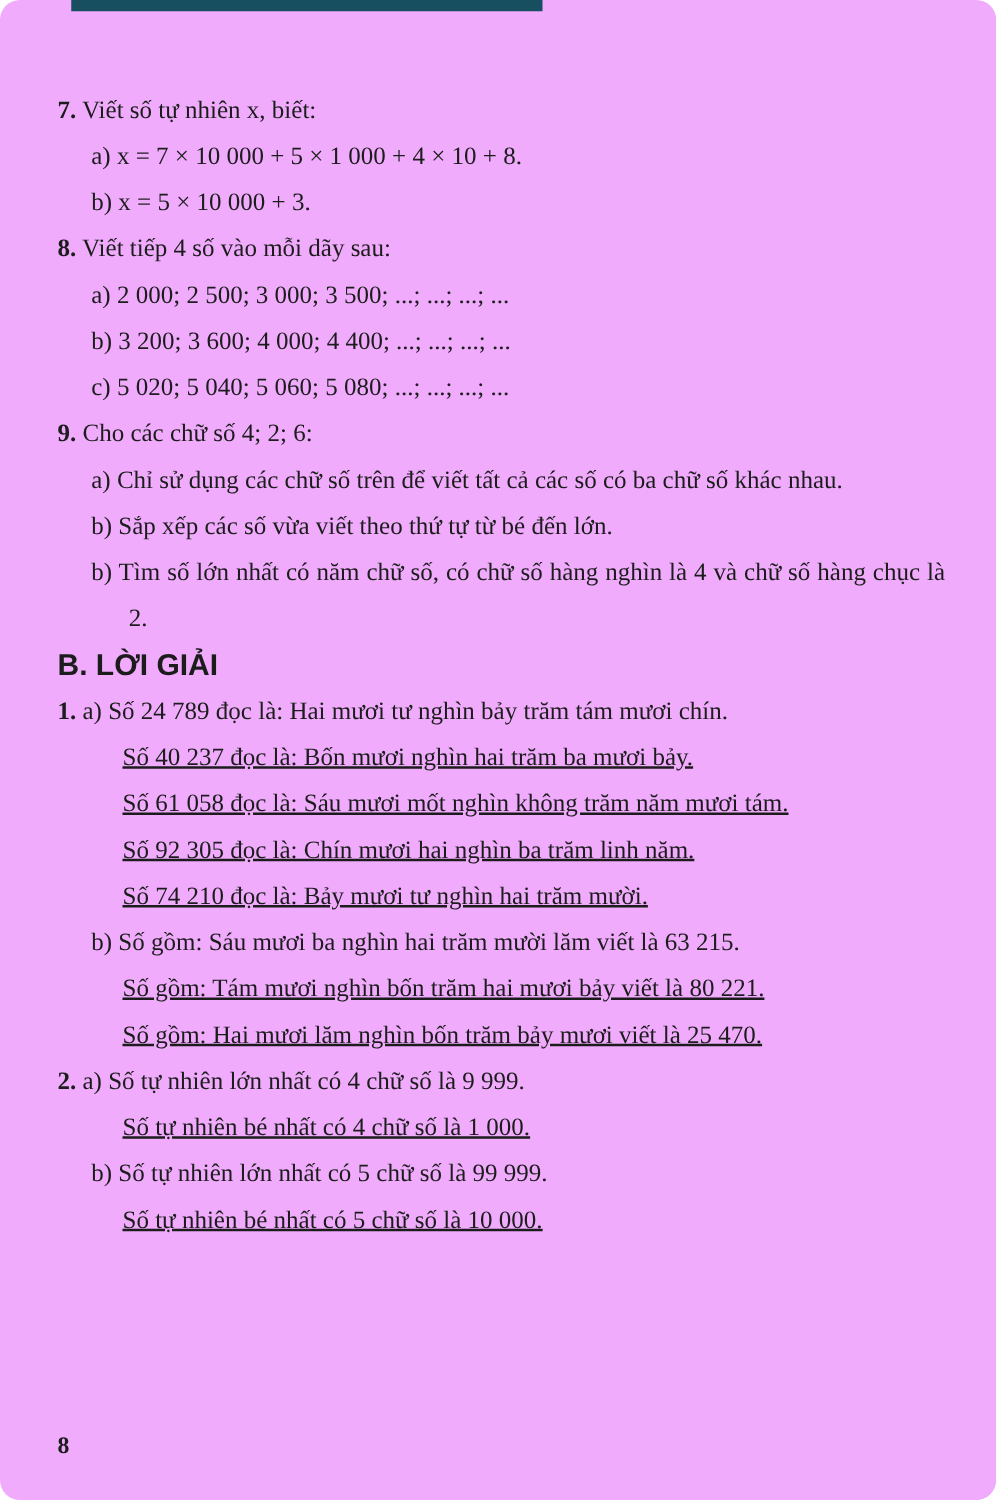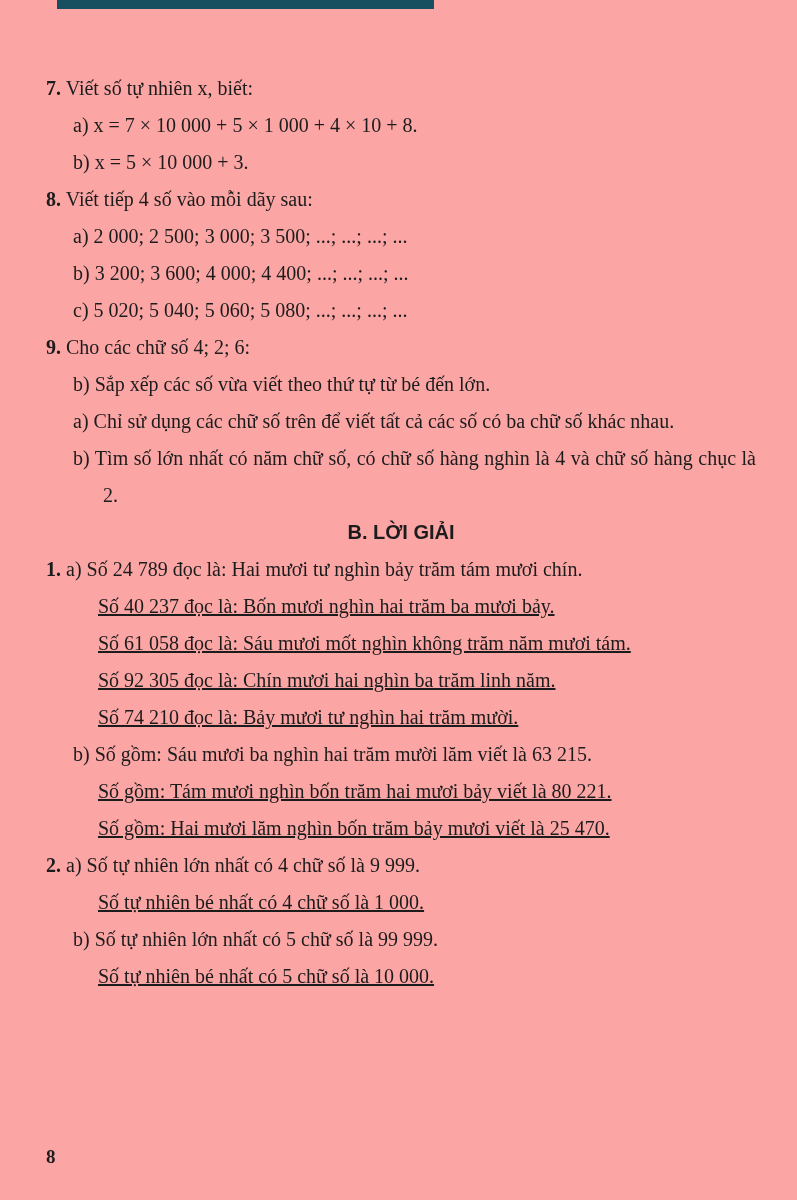--- a/index.html
+++ b/index.html
@@ -4,24 +4,25 @@
 <style>
   * { box-sizing: border-box; }
   html, body { margin: 0; padding: 0; }
   body { background: #ffffff; }
 
   .page {
     position: relative;
     width: 797px;
     height: 1200px;
     margin: 0 auto;
-    background: #fca5a5;
+    background: #f0abfc;
     color: #1c1c1c;
     font-family: "Liberation Serif", "DejaVu Serif", serif;
     overflow: hidden;
+    border-radius: 16px;
   }
 
   .top-bar {
     position: absolute;
     top: 0;
     left: 57px;
     width: 377px;
     height: 9px;
     background: #174e60;
   }
@@ -45,24 +46,24 @@
   
   .para.item { padding-left: 30px; text-indent: -30px; }
   
   .para.sub  { padding-left: 57px; text-indent: -30px; }
   
   .para.cont { padding-left: 52px; text-decoration: underline; }
 
   .para.heading {
     font-family: "Liberation Sans", "DejaVu Sans", sans-serif;
     font-weight: bold;
-    font-size: 20px;
+    font-size: 24px;
     padding-left: 0;
     text-indent: 0;
-    text-align: center;
+    text-align: left;
   }
 
   .page-number {
     position: absolute;
     left: 46px;
     top: 1146px;
     font-size: 19px;
     font-weight: bold;
     font-family: "Liberation Serif", "DejaVu Serif", serif;
   }
@@ -74,22 +75,22 @@
   <div class="top-bar" style="background: rgb(23, 78, 96);"></div>
   <div class="content" id="content">
       <div class="para item"><span class="num">7.</span> <span>Viết số tự nhiên x, biết:</span></div>
       <div class="para sub"><span class="label">a)</span> <span>x = 7 × 10 000 + 5 × 1 000 + 4 × 10 + 8.</span></div>
       <div class="para sub"><span class="label">b)</span> <span>x = 5 × 10 000 + 3.</span></div>
       <div class="para item"><span class="num">8.</span> <span>Viết tiếp 4 số vào mỗi dãy sau:</span></div>
       <div class="para sub"><span class="label">a)</span> <span>2 000; 2 500; 3 000; 3 500; ...; ...; ...; ...</span></div>
       <div class="para sub"><span class="label">b)</span> <span>3 200; 3 600; 4 000; 4 400; ...; ...; ...; ...</span></div>
       <div class="para sub"><span class="label">c)</span> <span>5 020; 5 040; 5 060; 5 080; ...; ...; ...; ...</span></div>
       <div class="para item"><span class="num">9.</span> <span>Cho các chữ số 4; 2; 6:</span></div>
+      <div class="para sub"><span class="label">a)</span> <span>Chỉ sử dụng các chữ số trên để viết tất cả các số có ba chữ số khác nhau.</span></div>
       <div class="para sub"><span class="label">b)</span> <span>Sắp xếp các số vừa viết theo thứ tự từ bé đến lớn.</span></div>
-      <div class="para sub"><span class="label">a)</span> <span>Chỉ sử dụng các chữ số trên để viết tất cả các số có ba chữ số khác nhau.</span></div>
       <div class="para sub"><span class="label">b)</span> <span>Tìm số lớn nhất có năm chữ số, có chữ số hàng nghìn là 4 và chữ số hàng chục là 2.</span></div>
       <div class="para heading"><span>B. LỜI GIẢI</span></div>
       <div class="para item"><span class="num">1.</span> <span class="label">a)</span> <span>Số 24 789 đọc là: Hai mươi tư nghìn bảy trăm tám mươi chín.</span></div>
       <div class="para cont"><span>Số 40 237 đọc là: Bốn mươi nghìn hai trăm ba mươi bảy.</span></div>
       <div class="para cont"><span>Số 61 058 đọc là: Sáu mươi mốt nghìn không trăm năm mươi tám.</span></div>
       <div class="para cont"><span>Số 92 305 đọc là: Chín mươi hai nghìn ba trăm linh năm.</span></div>
       <div class="para cont"><span>Số 74 210 đọc là: Bảy mươi tư nghìn hai trăm mười.</span></div>
       <div class="para sub"><span class="label">b)</span> <span>Số gồm: Sáu mươi ba nghìn hai trăm mười lăm viết là 63 215.</span></div>
       <div class="para cont"><span>Số gồm: Tám mươi nghìn bốn trăm hai mươi bảy viết là 80 221.</span></div>
       <div class="para cont"><span>Số gồm: Hai mươi lăm nghìn bốn trăm bảy mươi viết là 25 470.</span></div>

